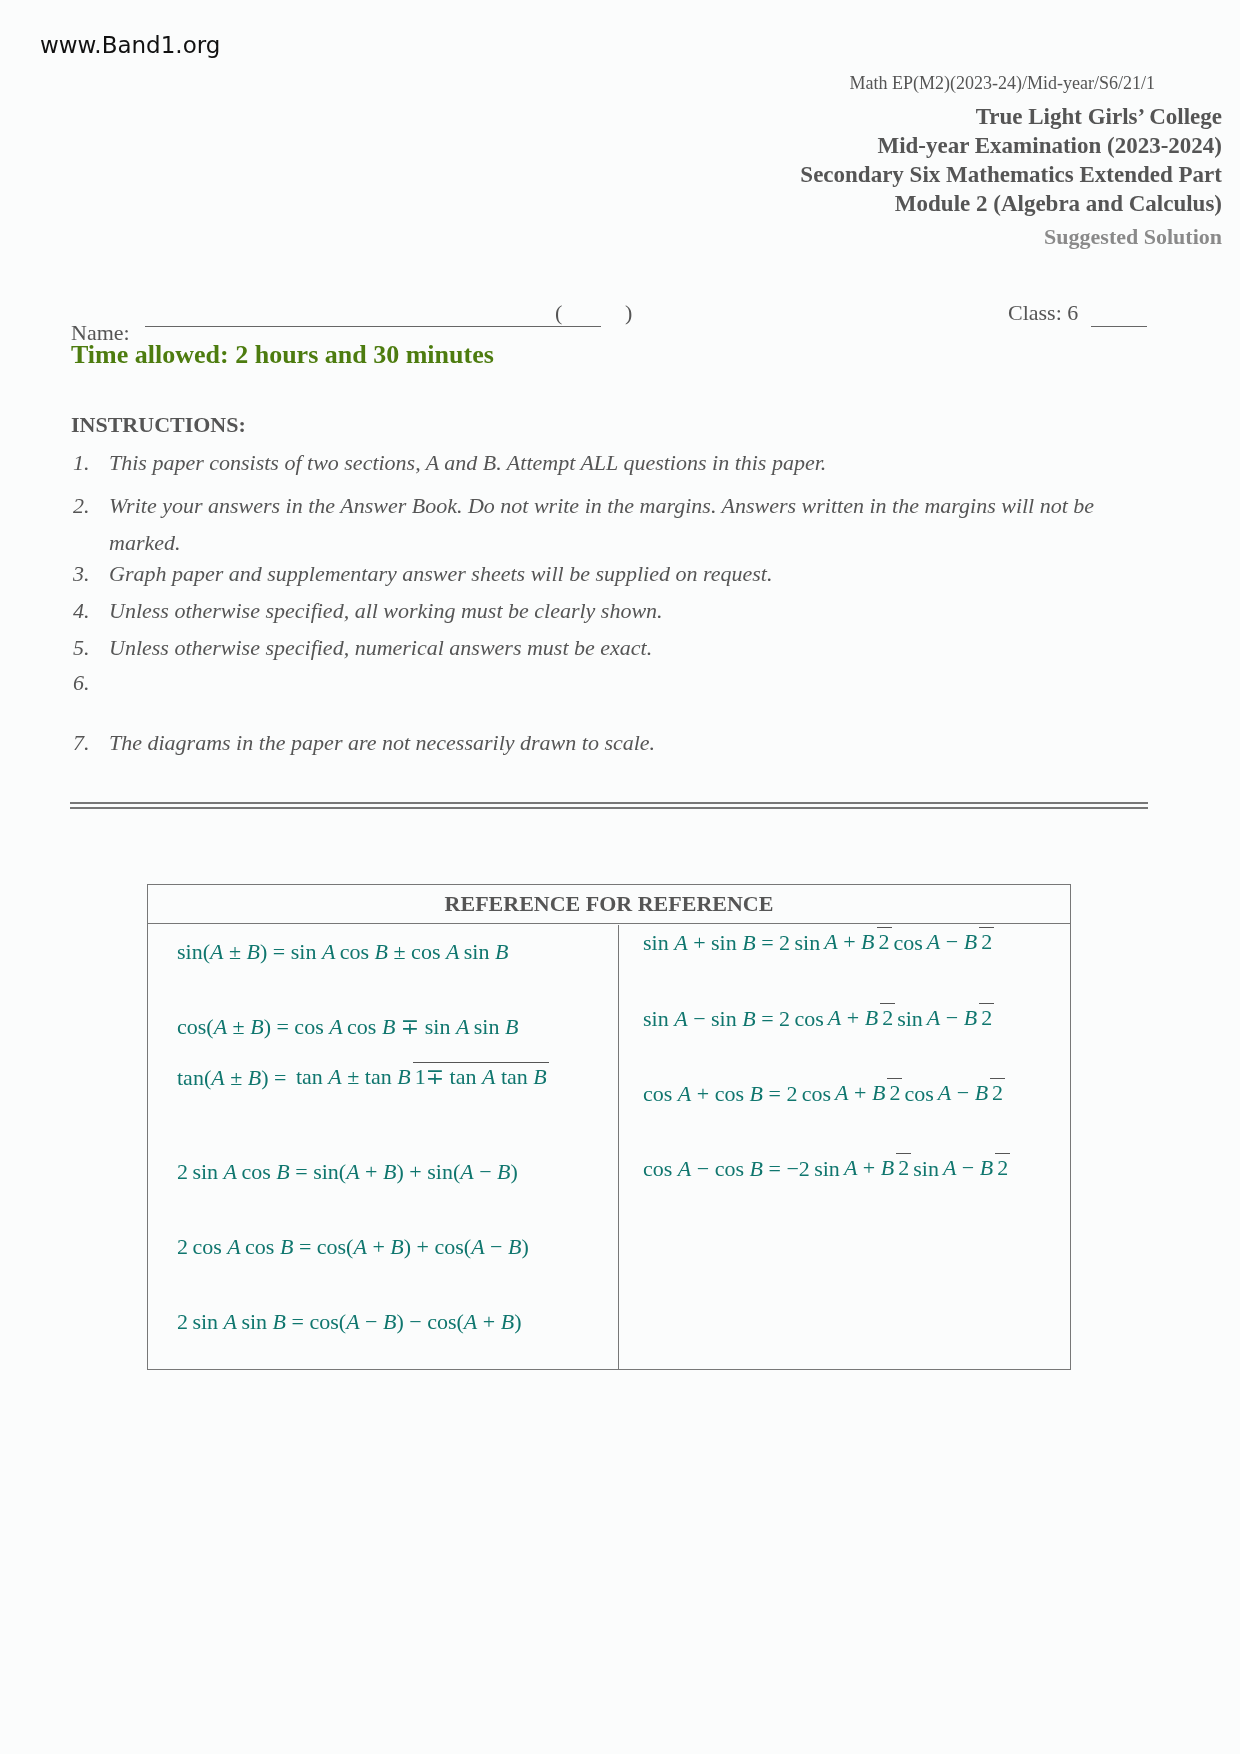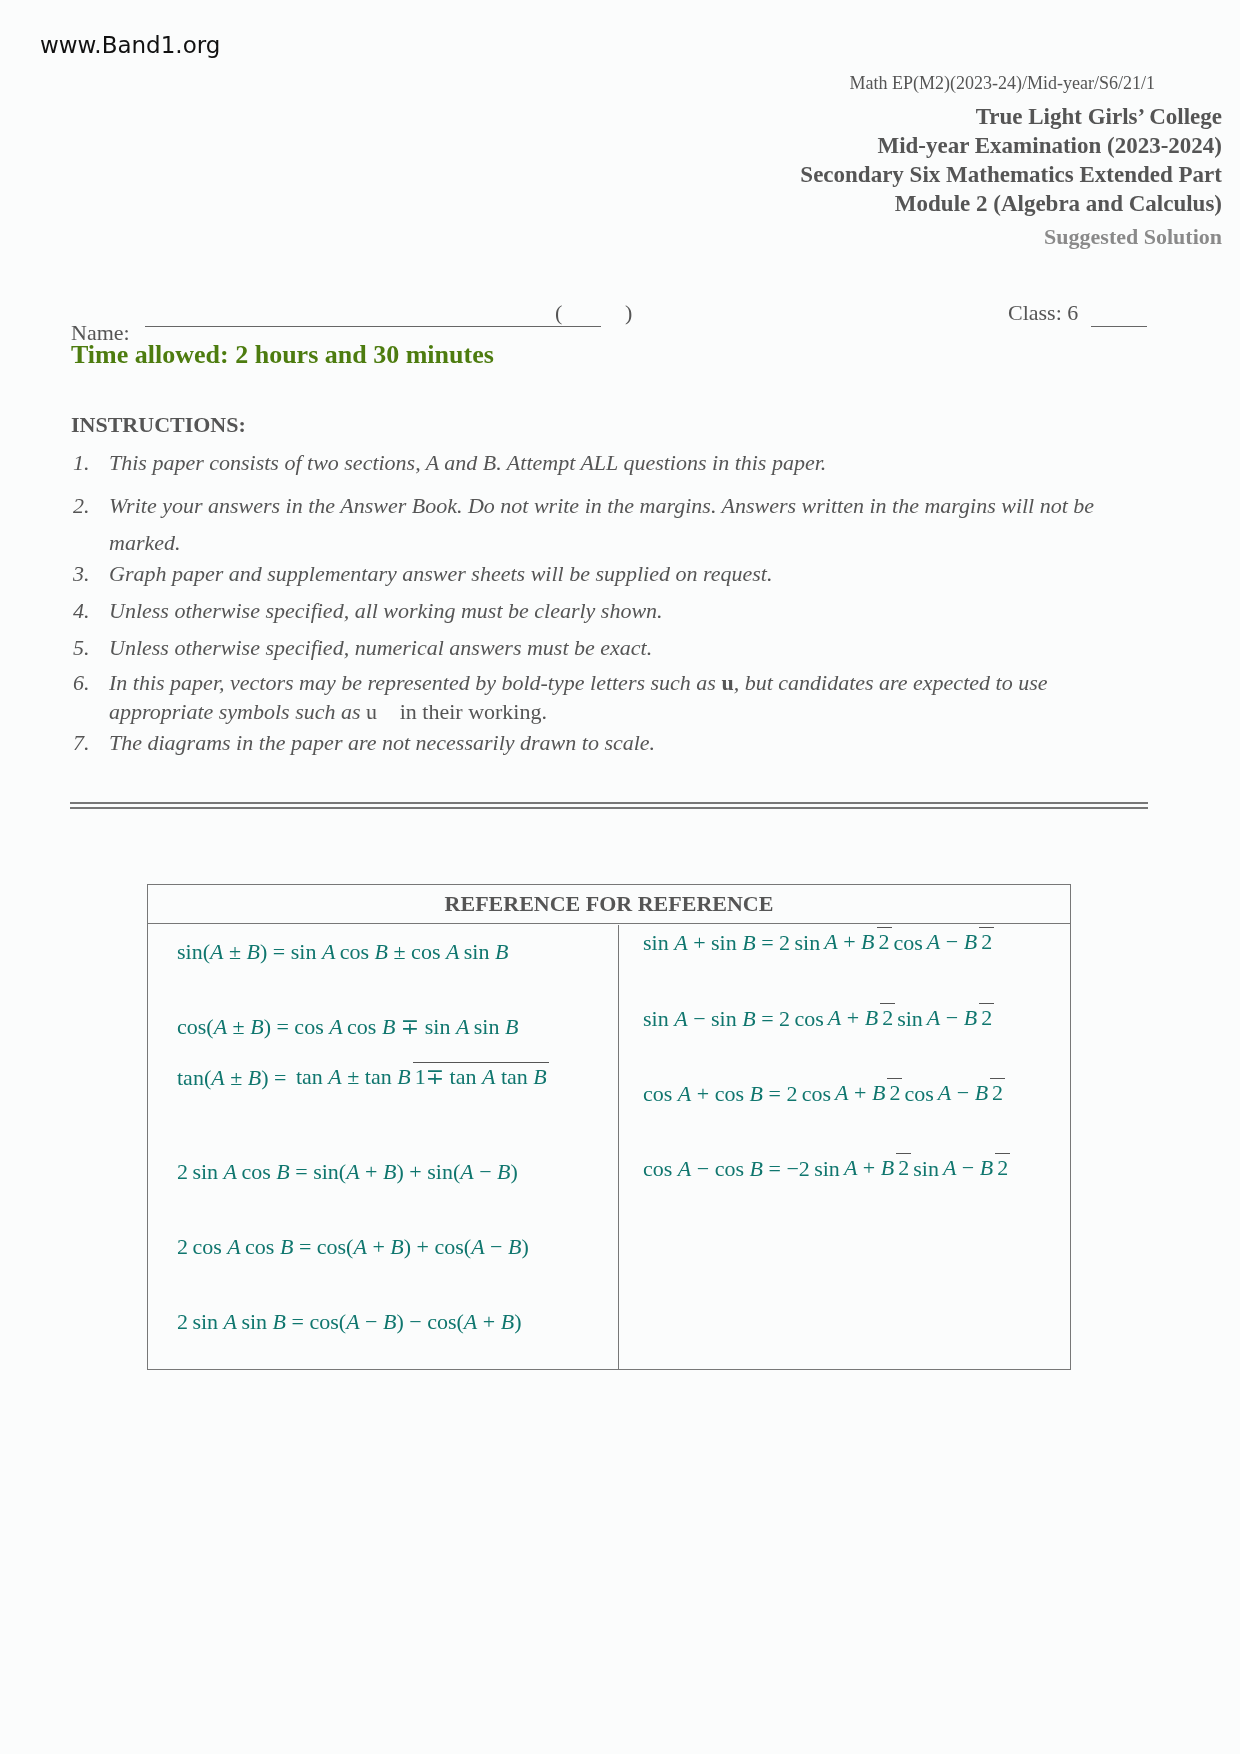--- a/index.html
+++ b/index.html
@@ -132,21 +132,20 @@
   <li style="height:37px">
     <span class="num">4.</span>
     <span class="txt">Unless otherwise specified, all working must be clearly shown.</span>
   </li>
   <li style="height:33px">
     <span class="num">5.</span>
     <span class="txt">Unless otherwise specified, numerical answers must be exact.</span>
   </li>
   <li style="height:62px; line-height:29px">
     <span class="num">6.</span>
-    <span class="txt"><span>In this paper, vectors may be represented by bold-type letters such as</span> <b>u</b><span>, but candidates are expected to use appropriate symbols such as</span> <span class="upright">u⃗</span> <span class="upright">in their working.</span></span>
   </li>
   <li style="height:33px">
     <span class="num">7.</span>
     <span class="txt">The diagrams in the paper are not necessarily drawn to scale.</span>
   </li>
 </ul>
 
 <div class="double-rule"></div>
 
 <div class="formula-box">

